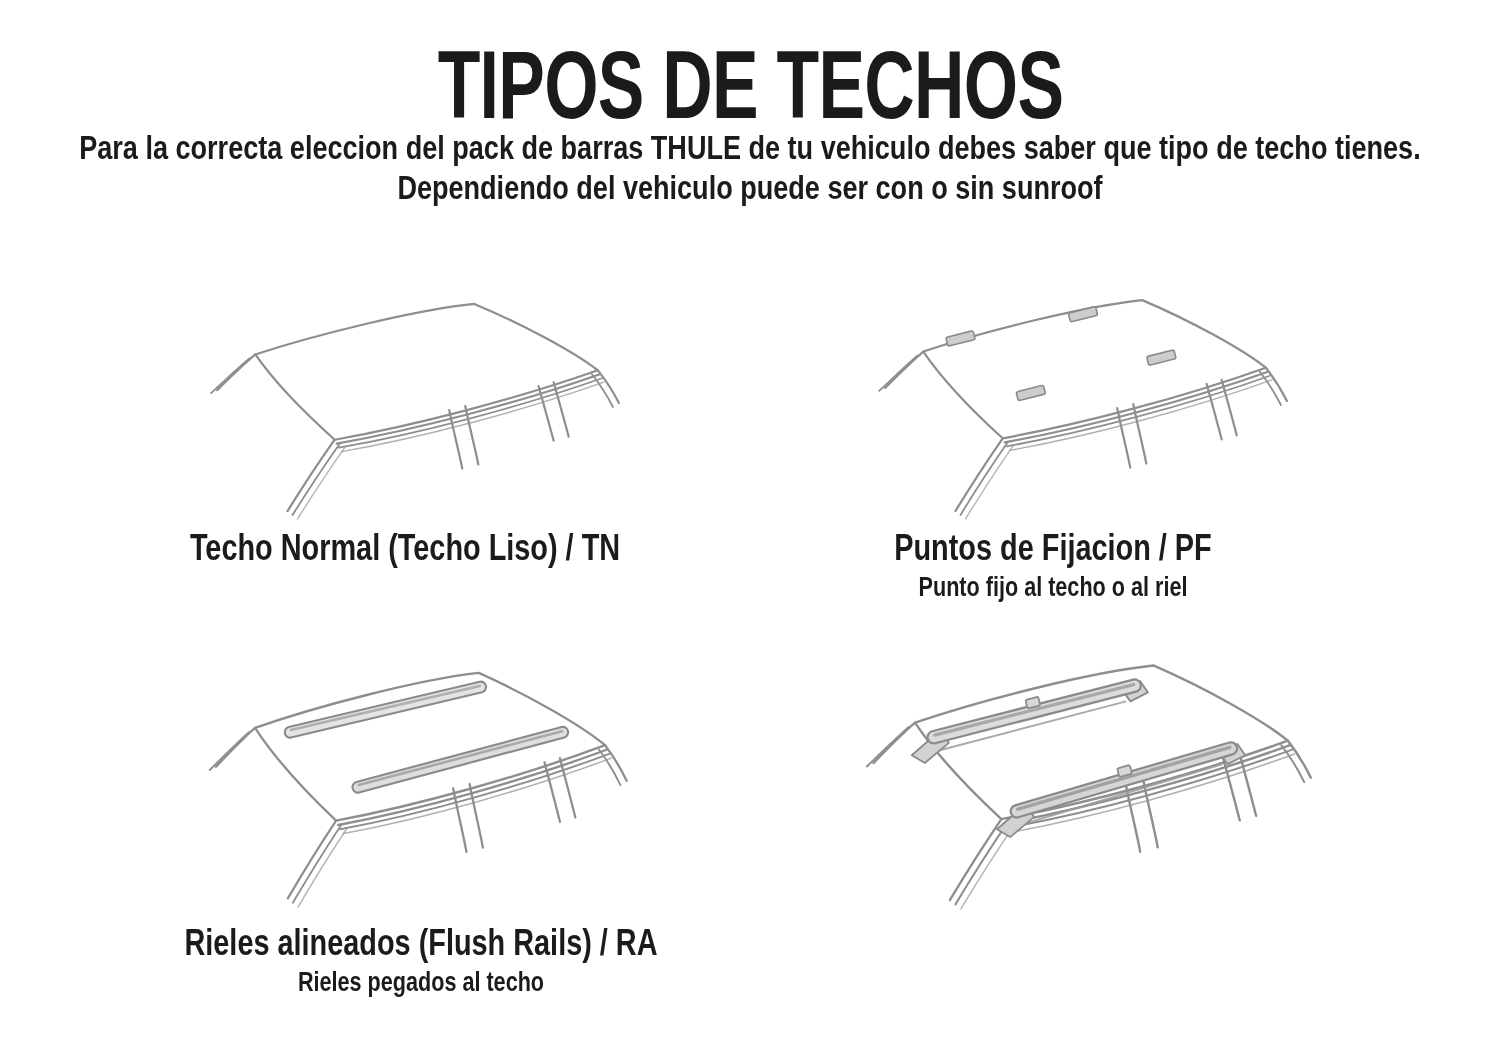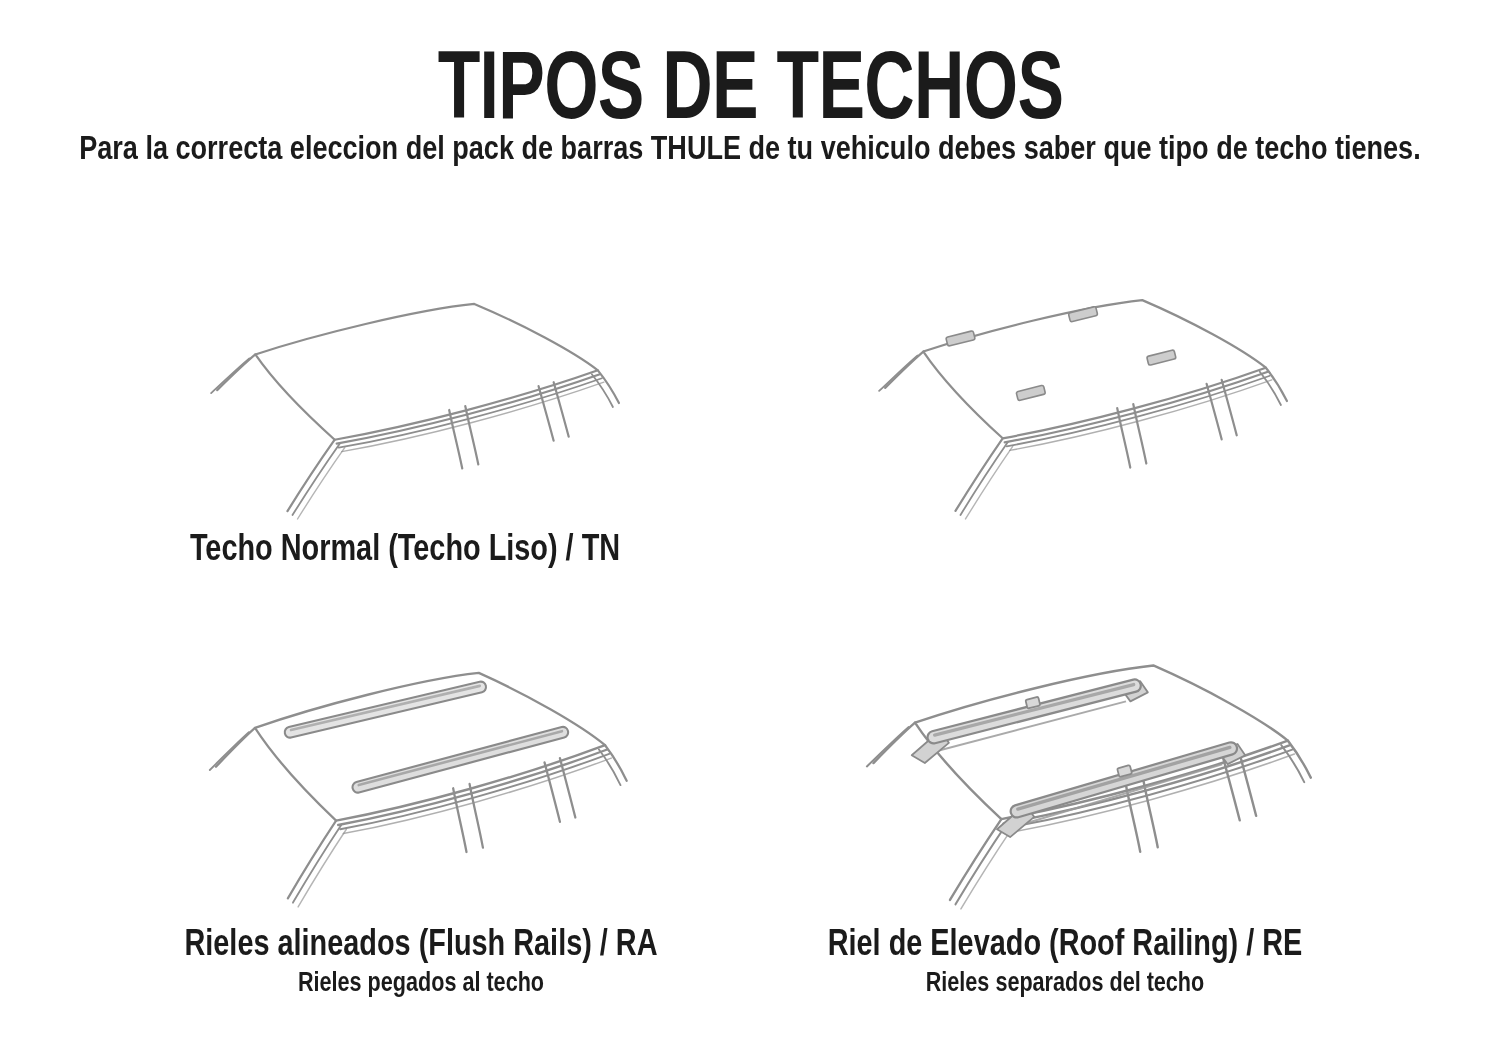--- a/index.html
+++ b/index.html
@@ -78,20 +78,23 @@
 <div class="page">
 
   <h1 class="title center-line">
       <span>TIPOS DE TECHOS</span>
     </h1>
 
   <div class="intro">
     <div class="center-line">
         <span>Para la correcta eleccion del pack de barras THULE de tu vehiculo debes saber que tipo de techo tienes.</span>
       </div>
+    <div class="center-line">
+        <span>Dependiendo del vehiculo puede ser con o sin sunroof</span>
+      </div>
   </div>
 
   <div class="art" id="art-tn">
     <svg viewBox="0 0 450 230" preserveAspectRatio="none">
       <use href="#roofBase" xlink:href="#roofBase"></use>
     </svg>
   </div>
 
   <div class="art" id="art-pf">
     <svg viewBox="0 0 450 230" preserveAspectRatio="none">
@@ -146,32 +149,32 @@
       </g>
     </svg>
   </div>
 
   <figcaption class="cap" id="cap-tn">
     <div class="center-line main">
         <span>Techo Normal (Techo Liso) / TN</span>
       </div>
   </figcaption>
 
+  <figcaption class="cap" id="cap-pf">
+    <div class="center-line main">
+        <span>Puntos de Fijacion / PF</span>
+      </div>
+    <div class="center-line sub sub-row">
+        <span>Punto fijo al techo o al riel</span>
+      </div>
+  </figcaption>
 
   <figcaption class="cap" id="cap-ra">
     <div class="center-line main">
         <span>Rieles alineados (Flush Rails) / RA</span>
       </div>
     <div class="center-line sub sub-row">
         <span>Rieles pegados al techo</span>
       </div>
   </figcaption>
 
-  <figcaption class="cap" id="cap-re">
-    <div class="center-line main">
-        <span>Riel de Elevado (Roof Railing) / RE</span>
-      </div>
-    <div class="center-line sub sub-row">
-        <span>Rieles separados del techo</span>
-      </div>
-  </figcaption>
 
 </div>
 
 </body></html>

